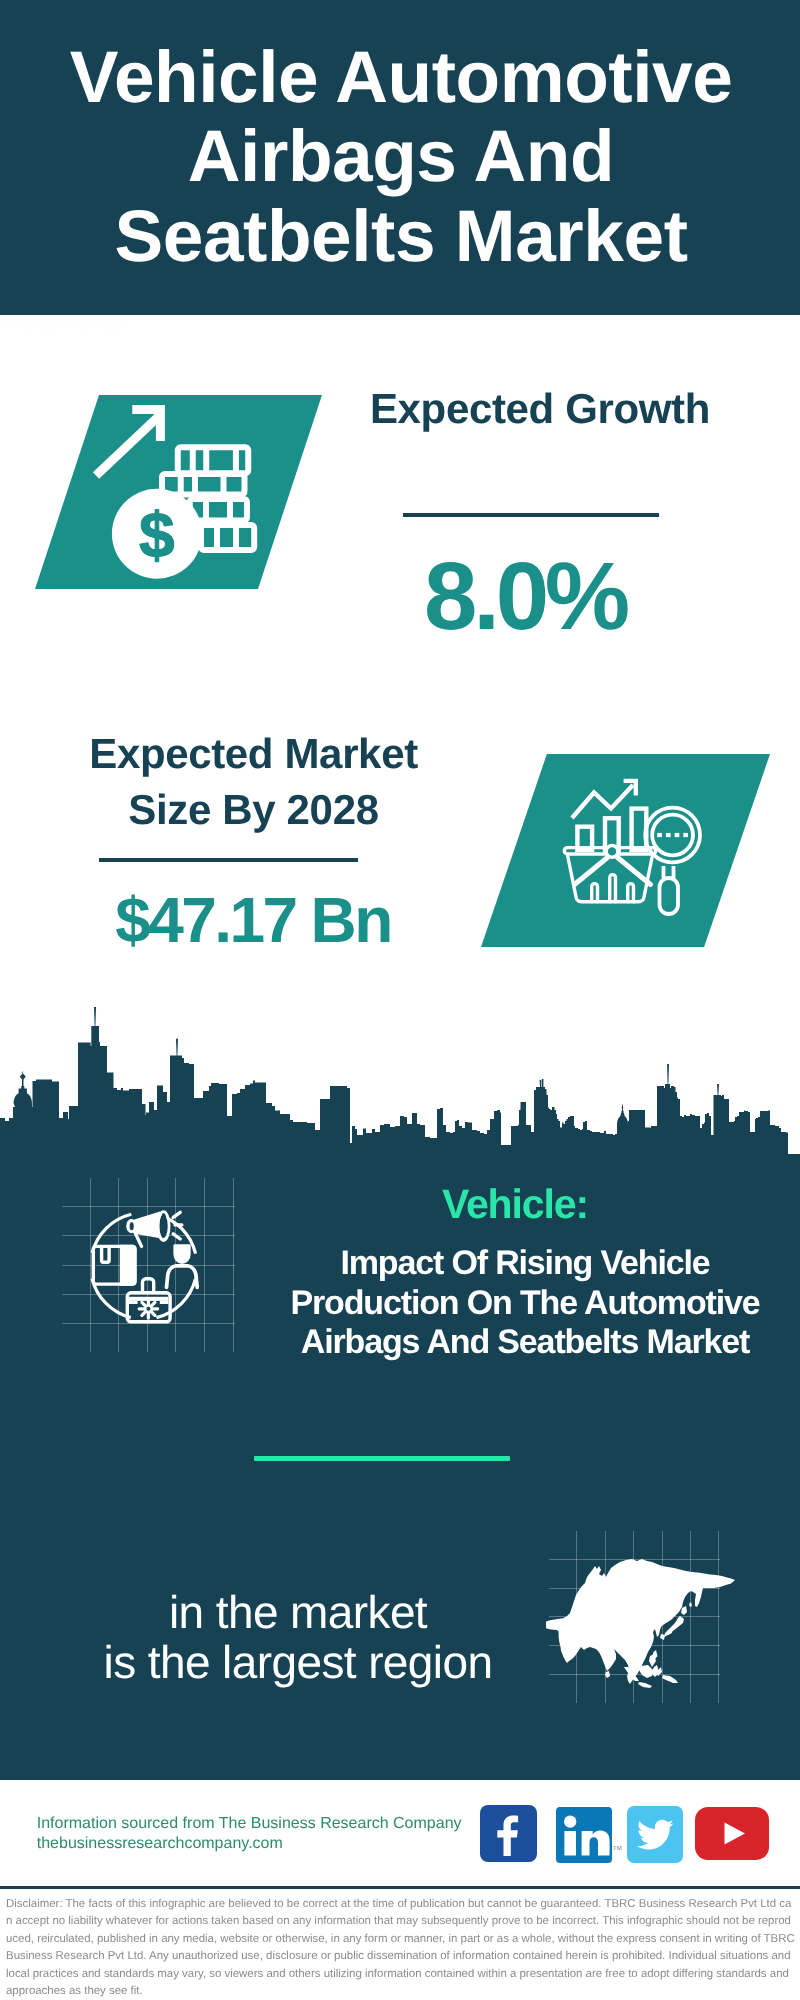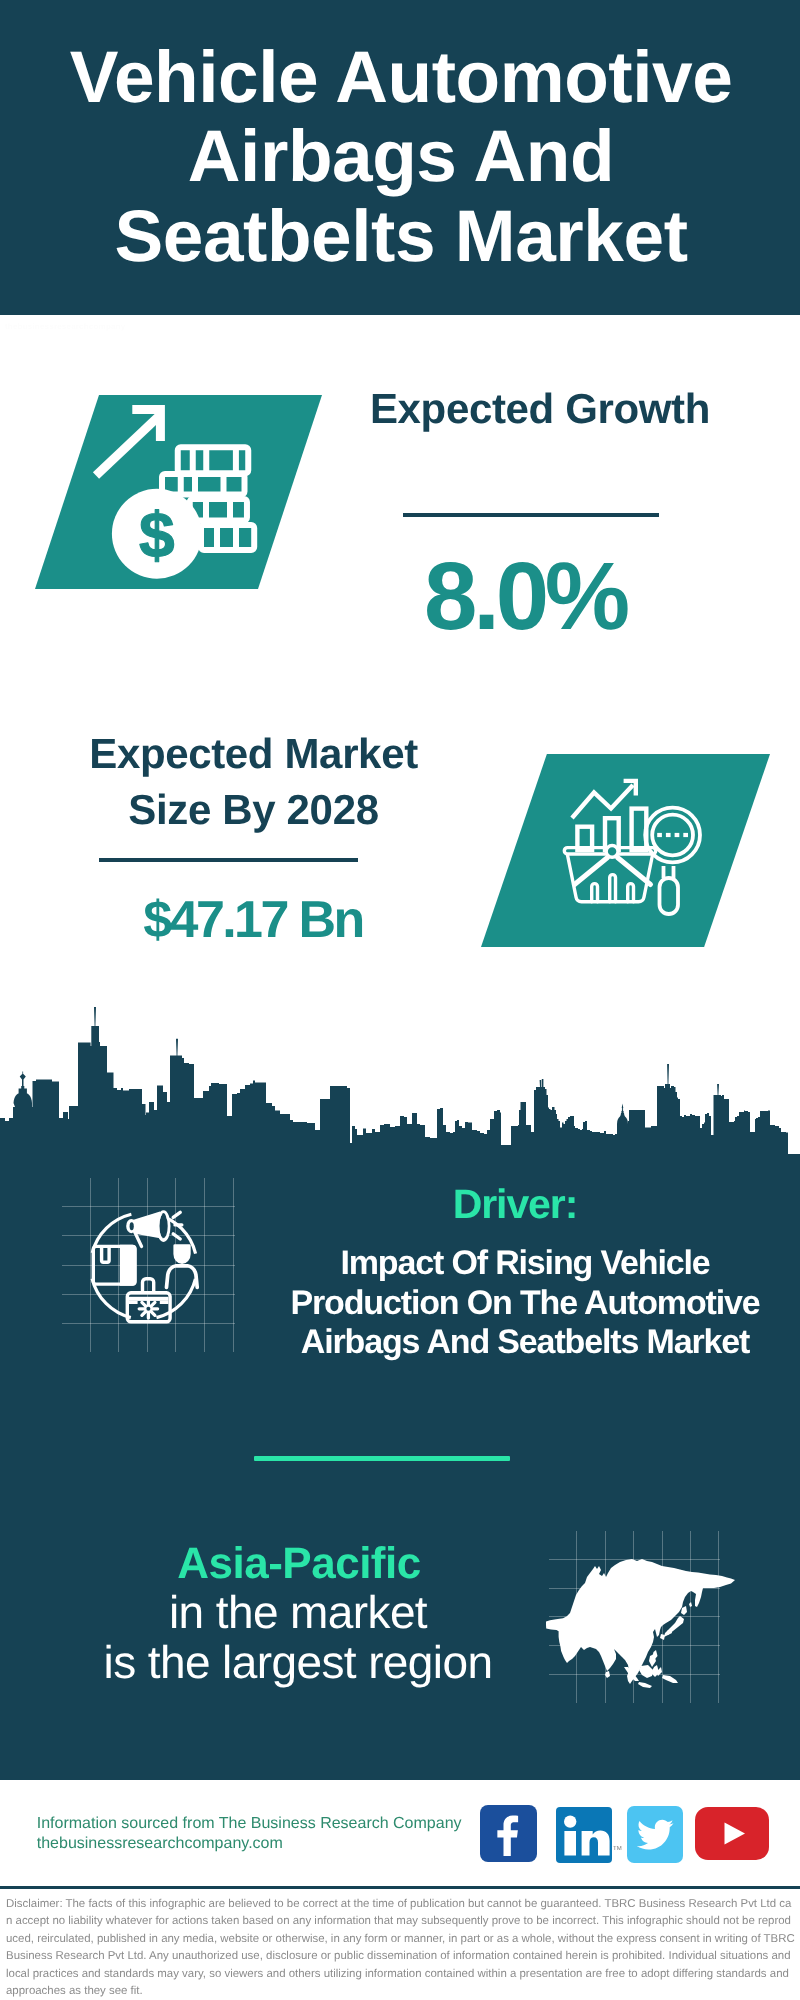--- a/index.html
+++ b/index.html
@@ -63,21 +63,21 @@
     <div>Expected Growth</div>
   </div>
   <div class="rule" style="left:402.75px;top:513px;width:255.75px;"></div>
   <div class="bignum" id="s1v" style="left:325px;top:543.0px;width:400px;font-size:96px;line-height:107.3px;letter-spacing:-4.2px;">8.0%</div>
 
   <div class="lbl" id="s2a" style="left:53.5px;top:725.9px;width:400px;line-height:56.4px;">
     <div>Expected Market</div>
     <div>Size By 2028</div>
   </div>
   <div class="rule" style="left:99px;top:857.5px;width:258.5px;"></div>
-  <div class="bignum" id="s2v" style="left:53px;top:877.8px;width:400px;font-size:52px;line-height:84.9px;letter-spacing:-2.6px;">$47.17 Bn</div>
+  <div class="bignum" id="s2v" style="left:53px;top:877.8px;width:400px;font-size:64px;line-height:84.9px;letter-spacing:-2.6px;">$47.17 Bn</div>
 
   <div class="para" style="left:481px;top:754px;width:289px;height:193px;clip-path:polygon(22.8% 0,100% 0,77.2% 100%,0 100%);"></div>
   <svg style="position:absolute;left:555px;top:765px;" width="170" height="170" viewBox="0 0 170 170">
     <g fill="none" stroke="#ffffff" stroke-width="4.4" stroke-linecap="butt" stroke-linejoin="miter">
       <path d="M 17 53 L 39 27.5 L 56 43.5 L 78 20"></path>
       <path d="M 68.6 15.9 H 80.8 V 30.5"></path>
       <rect x="22.4" y="61.7" width="14.7" height="23.3"></rect>
       <rect x="50" y="53.2" width="13.7" height="31.8"></rect>
       <rect x="76.6" y="43.6" width="14.7" height="41.4"></rect>
     </g>
@@ -146,30 +146,29 @@
       <rect x="41" y="90.8" width="39.4" height="4.1" fill="#ffffff"></rect>
       <rect x="41" y="94.9" width="8.6" height="3.1" fill="#ffffff"></rect>
       <rect x="71.8" y="94.9" width="8.6" height="3.1" fill="#ffffff"></rect>
       <g fill="none" stroke="#ffffff" stroke-width="3.3" stroke-linecap="round">
         <path d="M 60.4 102.8 L 69.6 102.8 M 60.4 102.8 L 66.9 109.3 M 60.4 102.8 L 60.4 112.0 M 60.4 102.8 L 53.9 109.3 M 60.4 102.8 L 51.2 102.8 M 60.4 102.8 L 53.9 96.3 M 60.4 102.8 L 60.4 93.6 M 60.4 102.8 L 66.9 96.3"></path>
       </g>
       <circle cx="60.4" cy="102.8" r="2.0" fill="#164254"></circle>
     </g>
   </svg>
 
-  <div class="drv-h" style="left:265px;top:1184.2px;width:500px;">Driver:</div>
+  <div class="drv-h" style="left:265px;top:1184.2px;width:500px;">Vehicle:</div>
   <div class="drv-t" style="left:265px;top:1244.1px;width:520px;">
     <div>Impact Of Rising Vehicle</div>
     <div>Production On The Automotive</div>
     <div>Airbags And Seatbelts Market</div>
   </div>
 
   <div class="mintrule" style="left:254.25px;top:1456.25px;width:256px;"></div>
 
-  <div class="reg-h" style="left:99px;top:1541.5px;width:400px;">Asia-Pacific</div>
   <div class="reg-t" style="left:98px;top:1587.3px;width:400px;">
     <div>in the market</div>
     <div>is the largest region</div>
   </div>
 
   <div style="position:absolute;left:548.9px;top:1530.5px;width:171px;height:172px;
        background-image:repeating-linear-gradient(to right, rgba(255,255,255,0) 0 27.4px, rgba(255,255,255,.28) 27.4px 28.4px),
                         repeating-linear-gradient(to bottom, rgba(255,255,255,0) 0 27.75px, rgba(255,255,255,.28) 27.75px 28.75px);"></div>
   <svg style="position:absolute;left:546px;top:1557px;" width="190" height="138" viewBox="0 0 190 138">
     <g fill="#ffffff">

